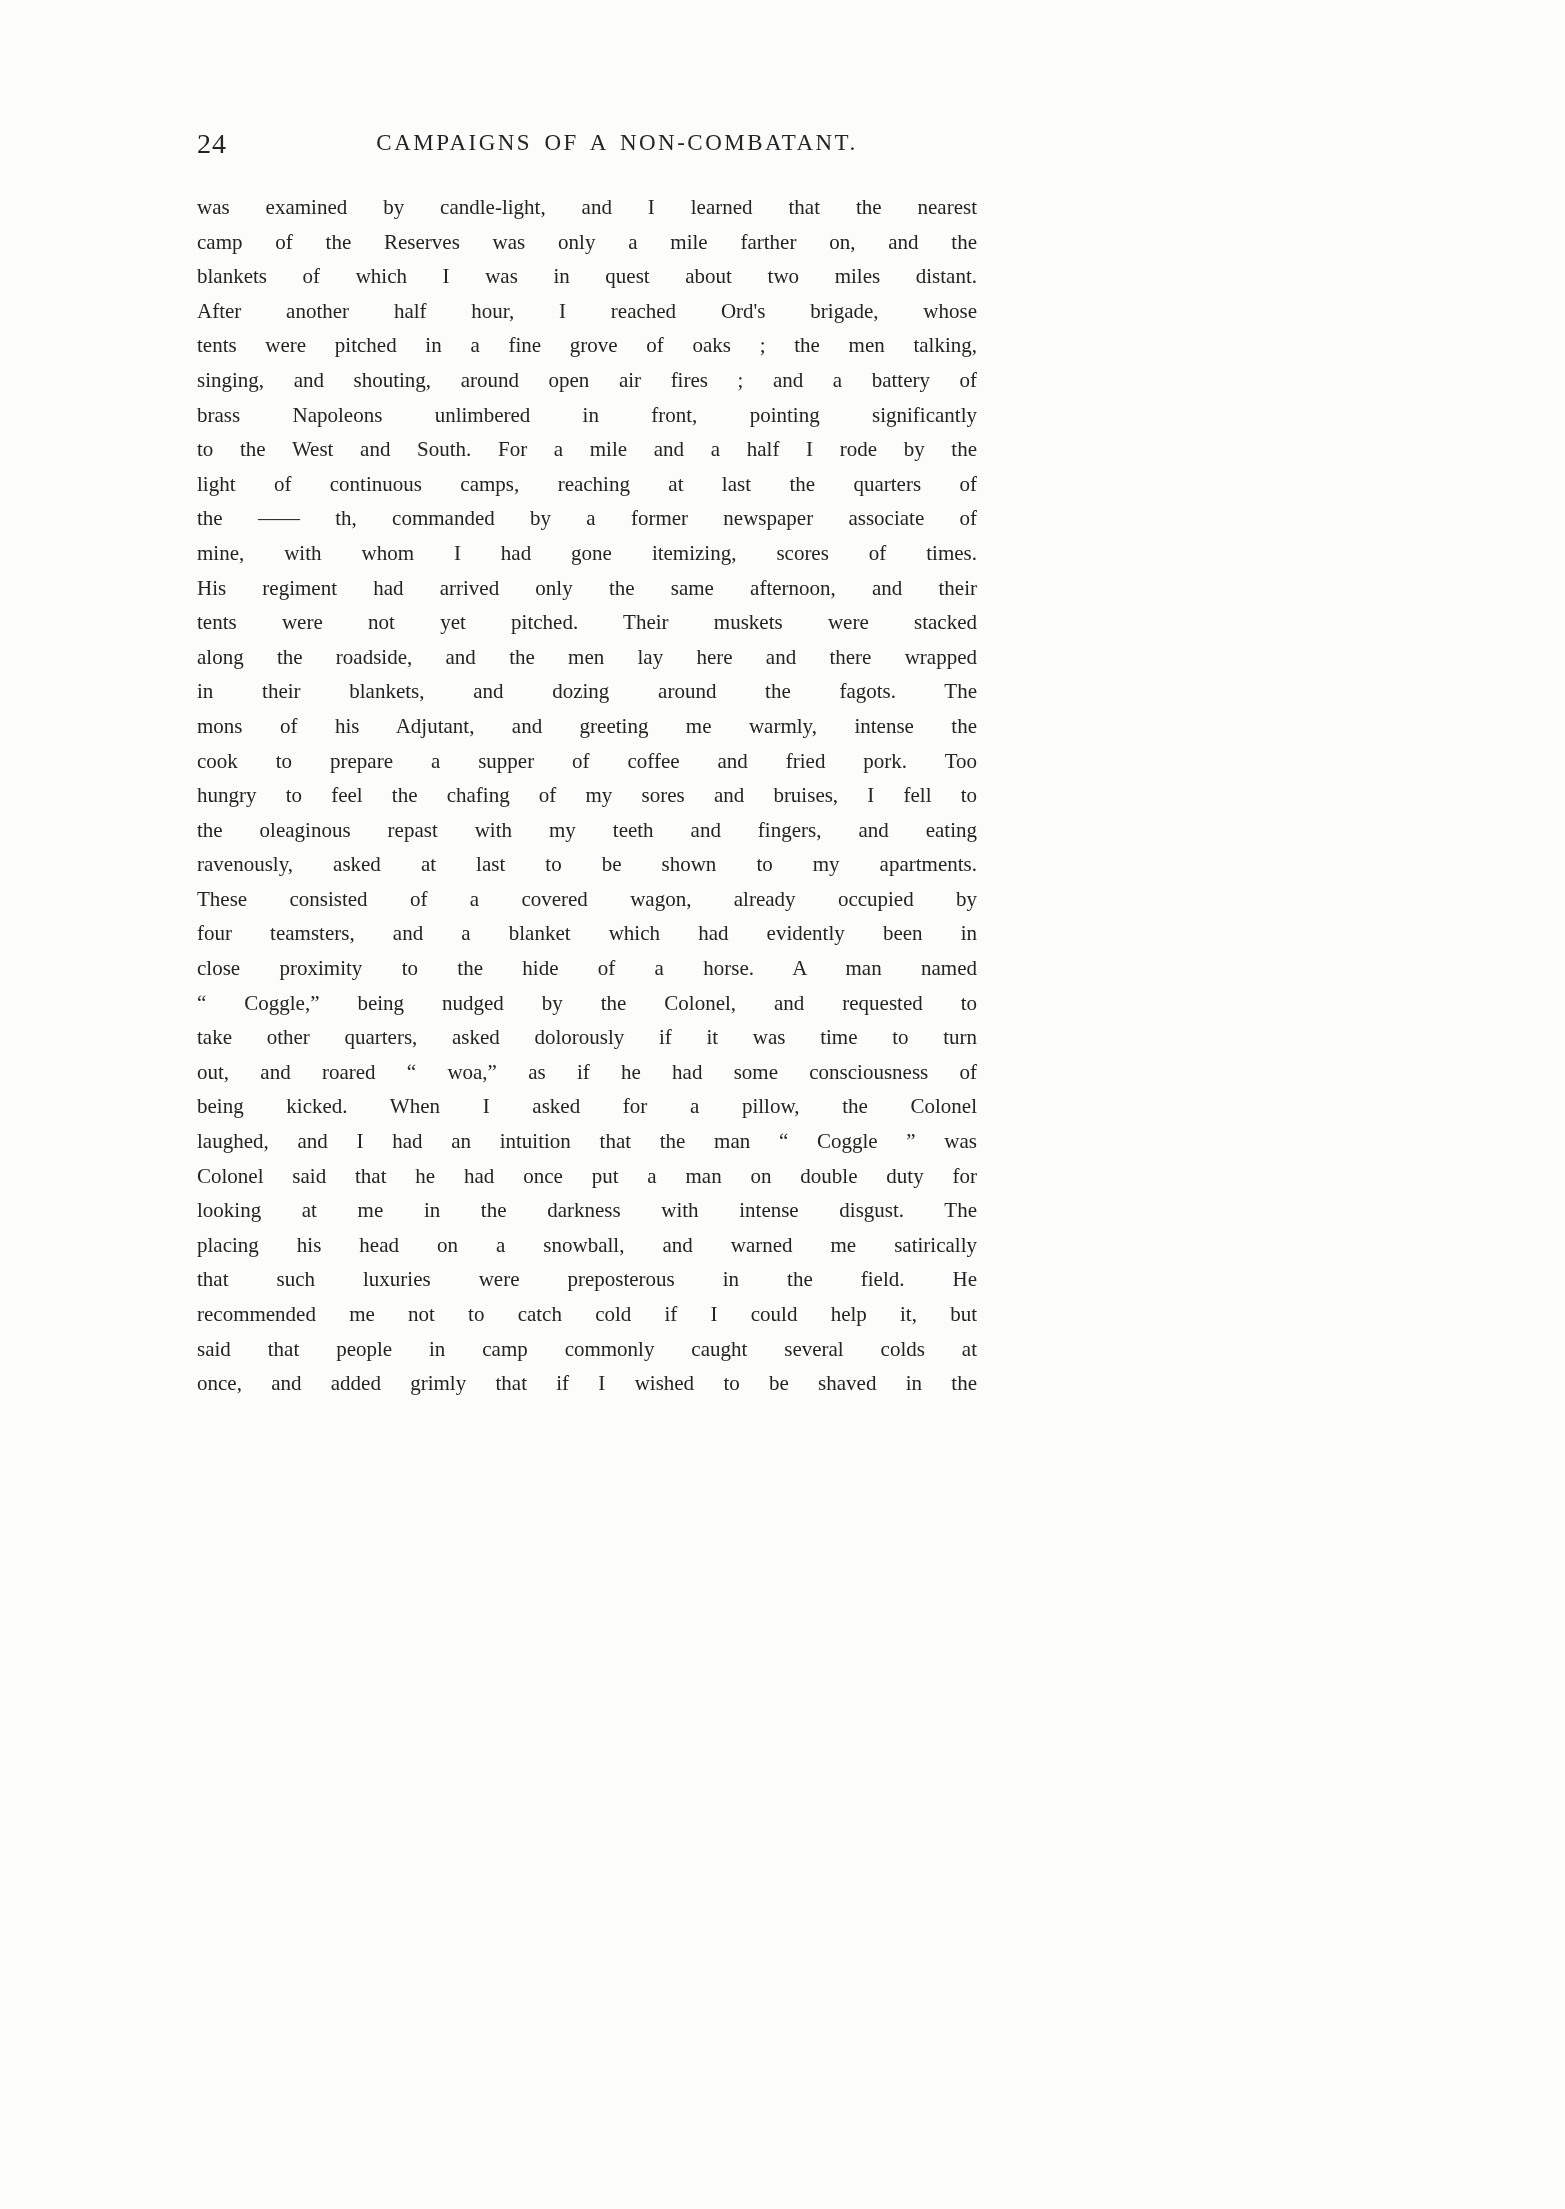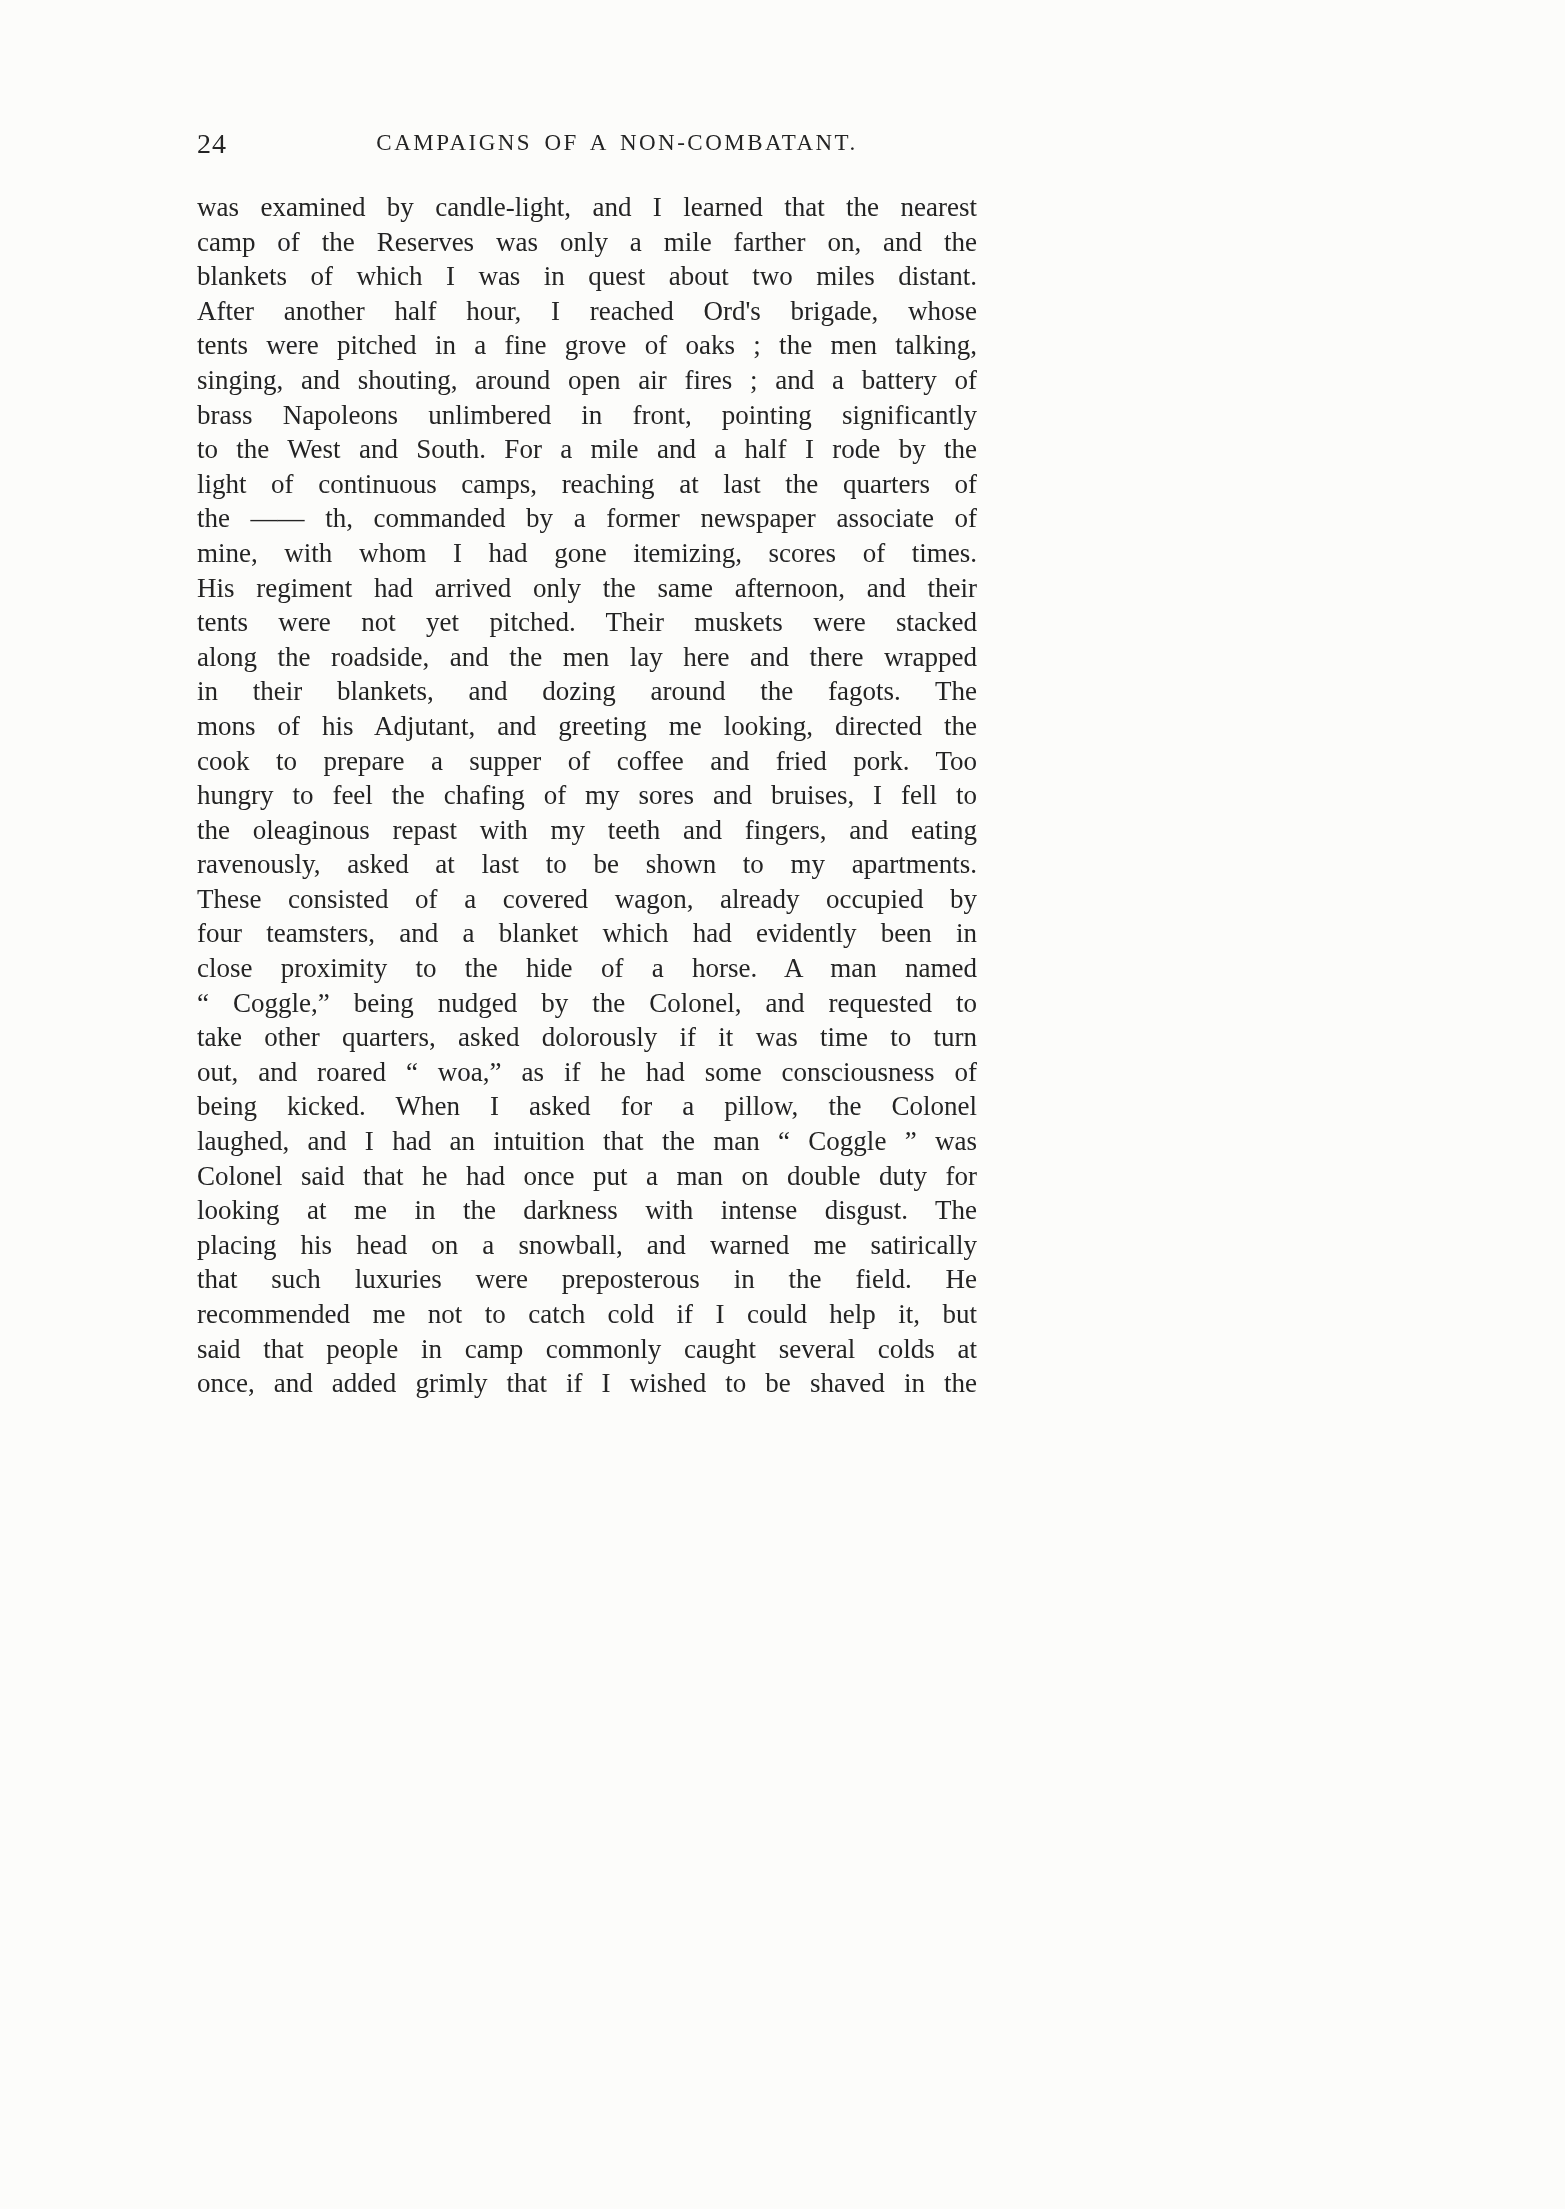--- a/index.html
+++ b/index.html
@@ -45,21 +45,21 @@
     letter-spacing: 2.5px;
     padding-left: 60px;
     padding-top: 4px;
     word-spacing: 4px;
   }
   .body-text {
     position: absolute;
     top: 190px;
     left: 185px;
     width: 780px;
-    font-size: 27px;
+    font-size: 21px;
   }
   .line {
     text-align: justify;
     text-align-last: justify;
     -moz-text-align-last: justify;
     line-height: 34.6px;
     height: 34.6px;
     overflow: hidden;
     word-spacing: 1px;
   }
@@ -81,21 +81,21 @@
       <div class="line">singing, and shouting, around open air fires ; and a battery of</div>
       <div class="line">brass Napoleons unlimbered in front, pointing significantly</div>
       <div class="line">to the West and South. For a mile and a half I rode by the</div>
       <div class="line">light of continuous camps, reaching at last the quarters of</div>
       <div class="line">the —— th, commanded by a former newspaper associate of</div>
       <div class="line">mine, with whom I had gone itemizing, scores of times.</div>
       <div class="line">His regiment had arrived only the same afternoon, and their</div>
       <div class="line">tents were not yet pitched. Their muskets were stacked</div>
       <div class="line">along the roadside, and the men lay here and there wrapped</div>
       <div class="line">in their blankets, and dozing around the fagots. The</div>
-      <div class="line">mons of his Adjutant, and greeting me looking, directed the</div>
+      <div class="line">mons of his Adjutant, and greeting me warmly, intense the</div>
       <div class="line">cook to prepare a supper of coffee and fried pork. Too</div>
       <div class="line">hungry to feel the chafing of my sores and bruises, I fell to</div>
       <div class="line">the oleaginous repast with my teeth and fingers, and eating</div>
       <div class="line">ravenously, asked at last to be shown to my apartments.</div>
       <div class="line">These consisted of a covered wagon, already occupied by</div>
       <div class="line">four teamsters, and a blanket which had evidently been in</div>
       <div class="line">close proximity to the hide of a horse. A man named</div>
       <div class="line">“ Coggle,” being nudged by the Colonel, and requested to</div>
       <div class="line">take other quarters, asked dolorously if it was time to turn</div>
       <div class="line">out, and roared “ woa,” as if he had some consciousness of</div>

